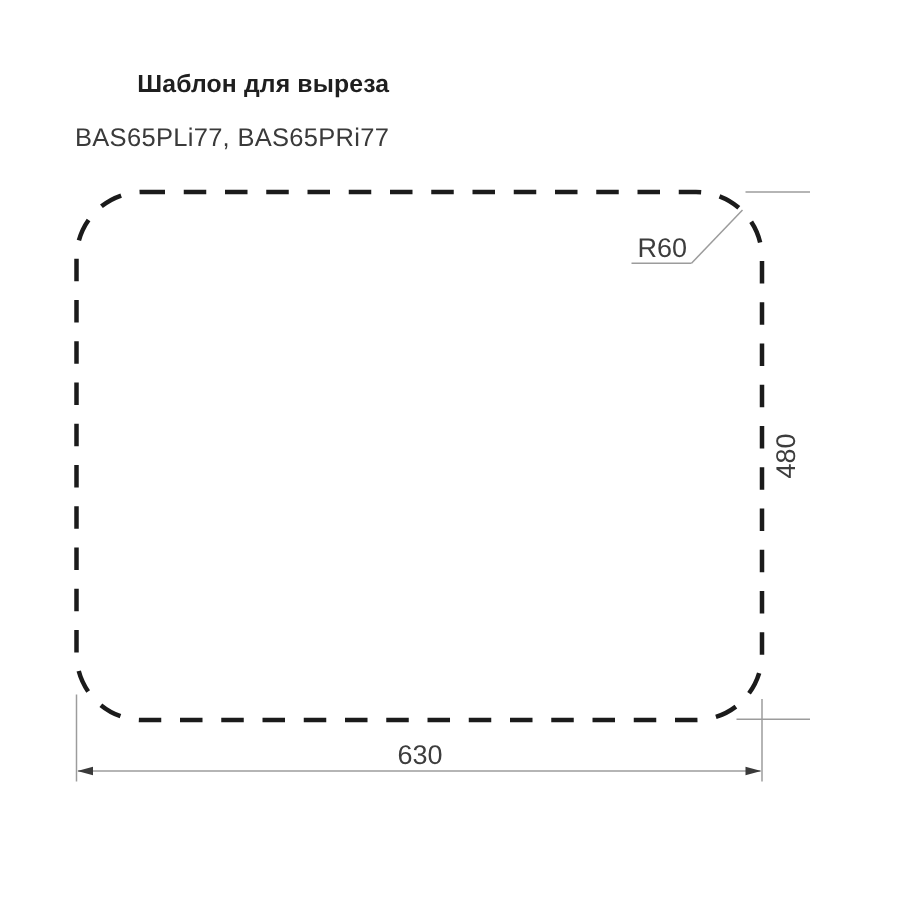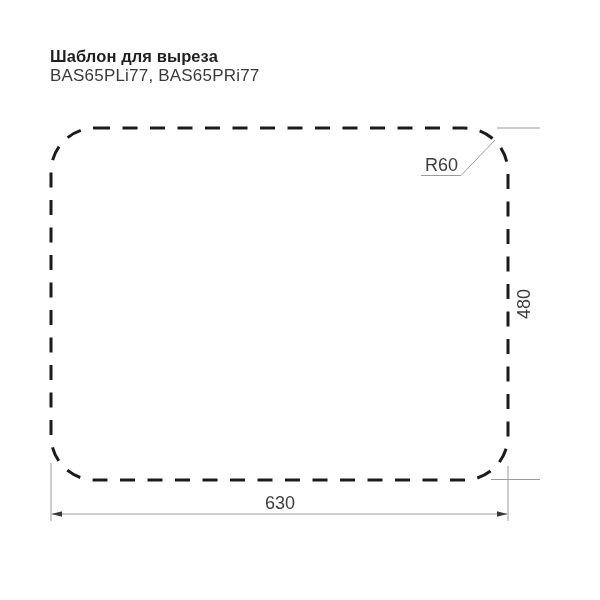--- a/index.html
+++ b/index.html
@@ -6,33 +6,34 @@
   html, body {
     width: 600px; height: 600px;
     background: #ffffff;
     font-family: "Liberation Sans", sans-serif;
   }
   .canvas {
     position: relative;
     width: 540px; height: 600px;
     background: #ffffff;
     overflow: hidden;
+    text-align: right;
   }
   .header {
     position: absolute;
     left: 50px; top: 47px;
   }
   .page-title {
     font-size: 16.5px;
     font-weight: 700;
     color: #1f1f1f;
     letter-spacing: 0.1px;
   }
   .model-numbers {
-    margin-top: 0;
+    margin-top: 16px;
     font-size: 17px;
     font-weight: 400;
     color: #3a3a3a;
     letter-spacing: 0.2px;
   }
   .diagram-svg {
     position: absolute;
     left: 0; top: 0;
     width: 600px; height: 600px;
   }

